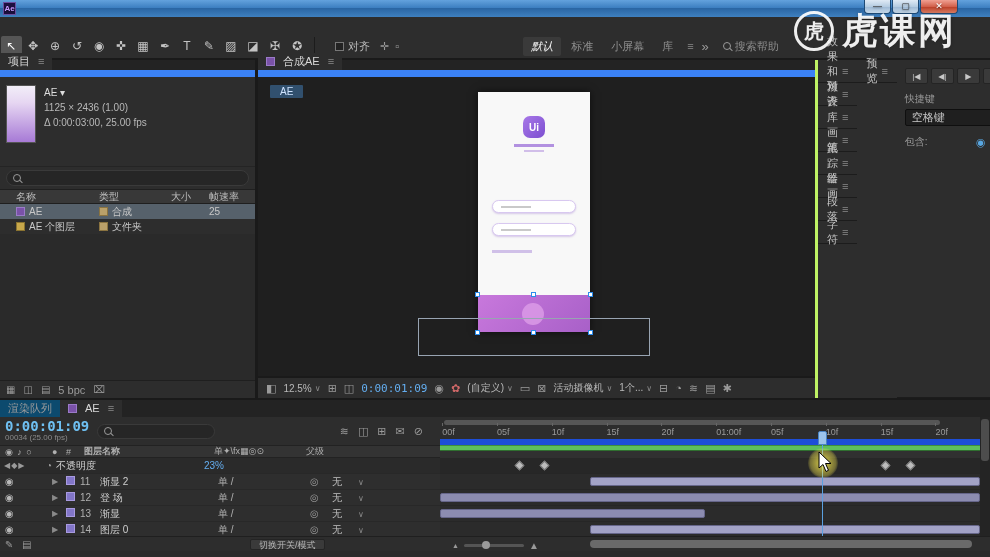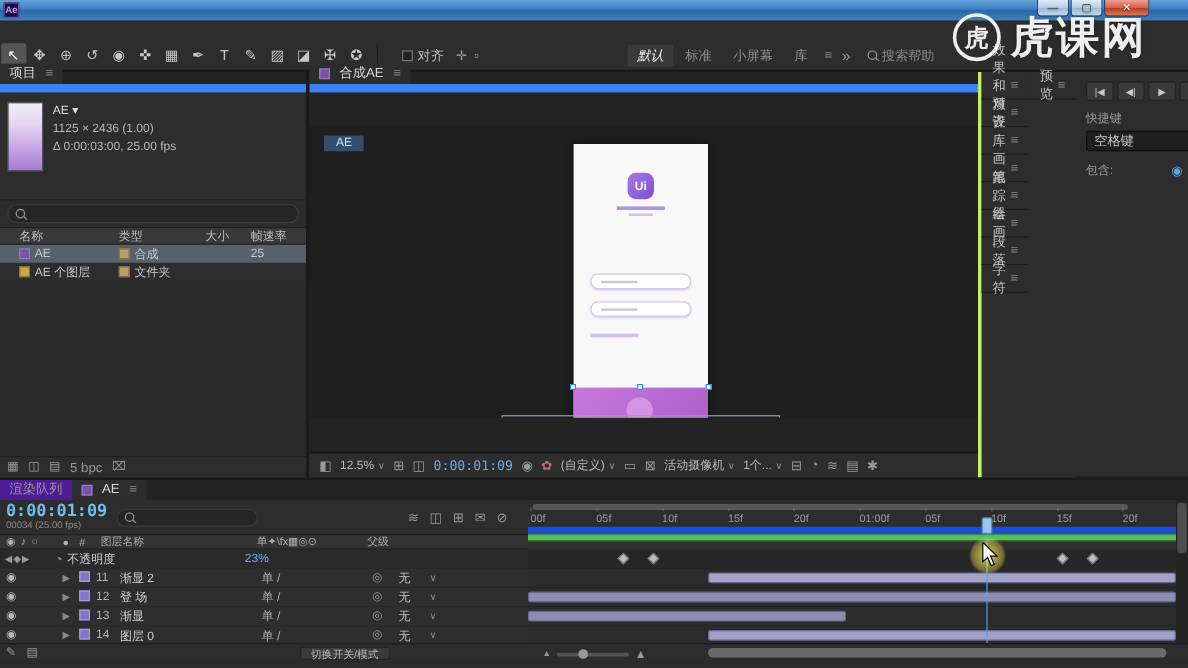--- a/index.html
+++ b/index.html
@@ -49,21 +49,21 @@
   .watermark { position:absolute; top:4px; right:8px; width:188px; height:54px; z-index:60;
     display:flex; align-items:center; gap:8px; pointer-events:none; opacity:.92; }
   .wm-logo { width:40px; height:40px; border:3px solid #fff; border-radius:50%;
     display:flex; align-items:center; justify-content:center; color:#fff; font-size:20px; font-weight:bold; }
   .wm-text { color:#fff; font-size:36px; font-weight:bold; letter-spacing:2px;
     text-shadow:0 0 4px rgba(0,0,0,.25); }
 
   
   .main { position:absolute; top:60px; left:0; right:0; height:338px; display:flex; }
   .tabstrip { height:17px; background:#232323; display:flex; align-items:flex-end; border-bottom:7px solid #3b82f6; }
-  .tab { height:17px; line-height:17px; padding:0 8px; background:#4c1d95; color:#9a9a9a; display:flex; align-items:center; gap:4px; }
+  .tab { height:17px; line-height:17px; padding:0 8px; background:#0c4a6e; color:#9a9a9a; display:flex; align-items:center; gap:4px; }
   .tab.active { background:#2d2d2d; color:#d8d8d8; }
   .ic-menu::after { content:"≡"; color:#8a8a8a; margin-left:4px; }
 
   
   .project-panel { width:258px; background:#2d2d2d; border-right:3px solid #1a1a1a; display:flex; flex-direction:column; }
   .proj-preview { height:90px; padding:8px 6px; display:flex; gap:8px; border-bottom:1px solid #242424; }
   .thumb { width:30px; height:58px; background:linear-gradient(180deg,#f2eef8 0%,#e6d6f2 30%,#a77ad6 100%); border:1px solid #555; }
   .proj-info { font-size:10px; color:#b8b8b8; line-height:15px; }
   .proj-info .pi-name { color:#ddd; }
   .proj-search { height:22px; display:flex; align-items:center; padding:0 6px; }
@@ -76,21 +76,21 @@
   .proj-row.selected { background:#56616b; }
   .proj-rows-rest { flex:1; background:#2a2a2a; }
   .ric { width:9px; height:9px; display:inline-block; margin-right:4px; }
   .ric.comp { background:#7a52a8; border:1px solid #9a7ac8; }
   .ric.folder { background:#c8a84b; border:1px solid #8a7330; }
   .ric.typechip { background:#b9a06a; border:1px solid #8a7340; }
   .proj-bottom { height:18px; border-top:1px solid #1f1f1f; display:flex; align-items:center; gap:8px; padding:0 6px; color:#9a9a9a; }
   .pb-ic { font-size:10px; }
 
   
-  .comp-panel { flex:1; display:flex; flex-direction:column; background:#232323;gap:28px; }
+  .comp-panel { flex:1; display:flex; flex-direction:column; background:#232323; }
   .canvas { position:relative; flex:1; background:#1f1f1f; overflow:hidden; }
   .breadcrumb-chip { position:absolute; left:12px; top:8px; background:#31506e; color:#cfe3ff;
     padding:1px 10px; font-size:10px; border-radius:1px; }
   .phone { position:absolute; left:220px; top:15px; width:112px; height:240px; background:#f8f8f8;
     box-shadow:0 0 8px rgba(0,0,0,.6); }
   .phone-logo { position:absolute; left:45px; top:24px; width:22px; height:22px; border-radius:7px;
     background:linear-gradient(135deg,#a878e8,#7c4fd0); color:#fff; font-size:10px; font-weight:bold;
     display:flex; align-items:center; justify-content:center; }
   .phone-caption { position:absolute; left:36px; top:52px; width:40px; height:3px; background:#9b6fd8; opacity:.75; }
   .phone-caption2 { position:absolute; left:46px; top:58px; width:20px; height:2px; background:#b898e0; opacity:.6; }
@@ -137,21 +137,21 @@
   .tl-controls { position:absolute; top:0; left:0; right:0; height:28px; display:flex; align-items:center; gap:8px; padding:0 5px; }
   .big-time { color:#6fc0f2; font-size:14px; font-weight:bold; font-family:"DejaVu Sans Mono",monospace; line-height:13px; }
   .frame-info { color:#8a8a8a; font-size:8px; }
   .tl-search { width:118px; height:15px; background:#262626; border:1px solid #3a3a3a; border-radius:8px;
     display:flex; align-items:center; padding:0 6px; gap:5px; color:#777; }
   .tl-icons { display:flex; gap:9px; margin-left:auto; padding-right:12px; color:#9a9a9a; font-size:11px; }
   .tl-colhead { position:absolute; top:28px; left:0; right:0; height:13px; background:#333;
     border-top:1px solid #222; border-bottom:1px solid #222; display:flex; align-items:center; font-size:9px; color:#b0b0b0; }
   .ch-av { width:52px; padding-left:5px; letter-spacing:1px; }
   .ch-dot { width:14px; } .ch-num { width:18px; }
-  .ch-name { width:130px; } .ch-sw { width:92px; } .ch-parent { flex:1; }
+  .ch-name { width:130px;font-weight:bold; } .ch-sw { width:92px; } .ch-parent { flex:1; }
   .tl-rows { position:absolute; top:41px; left:0; right:0; bottom:0; }
   .tl-row { height:16px; display:flex; align-items:center; font-size:10px; color:#cfcfcf;
     border-bottom:1px solid #282828; background:#2e2e2e; }
   .prop-row { background:#2a2a2a; }
   .cell-nav { width:34px; padding-left:4px; color:#9a9a9a; font-size:8px; letter-spacing:1px; }
   .ic-stopwatch::before { content:"◔"; color:#9a9a9a; margin-right:4px; }
   .prop-label { width:150px; padding-left:12px; }
   .prop-value { color:#64aef0;margin-left:20px; }
   .cell-eye { width:14px; padding-left:5px; color:#b8b8b8; }
   .cell-gap { width:38px; }

